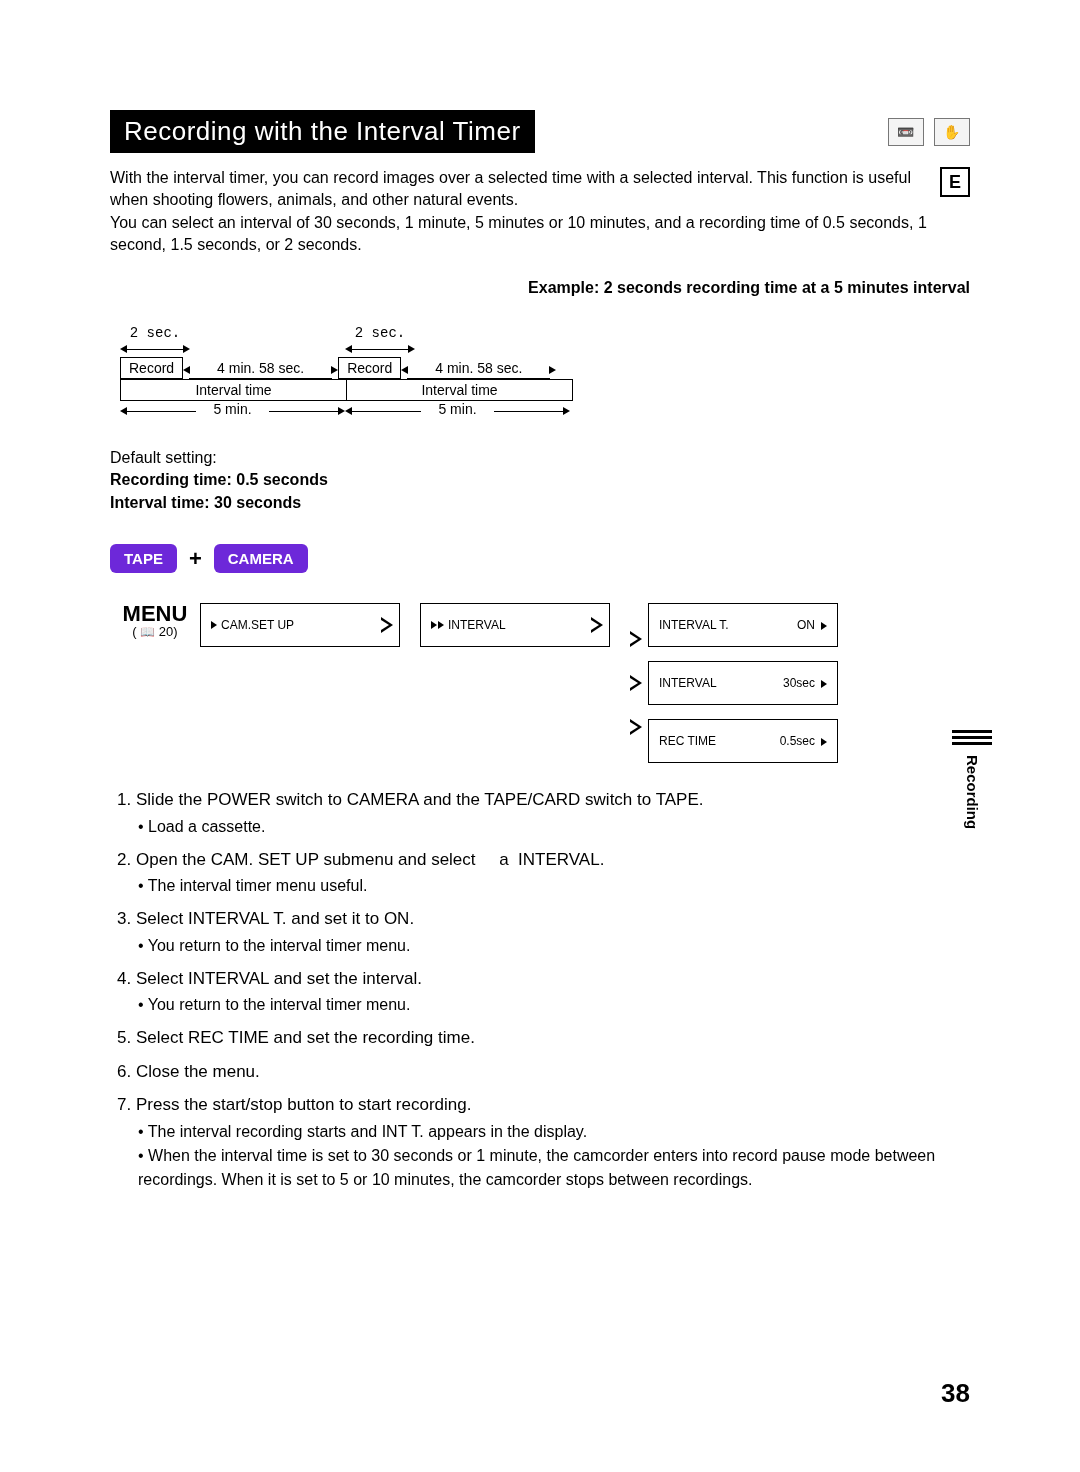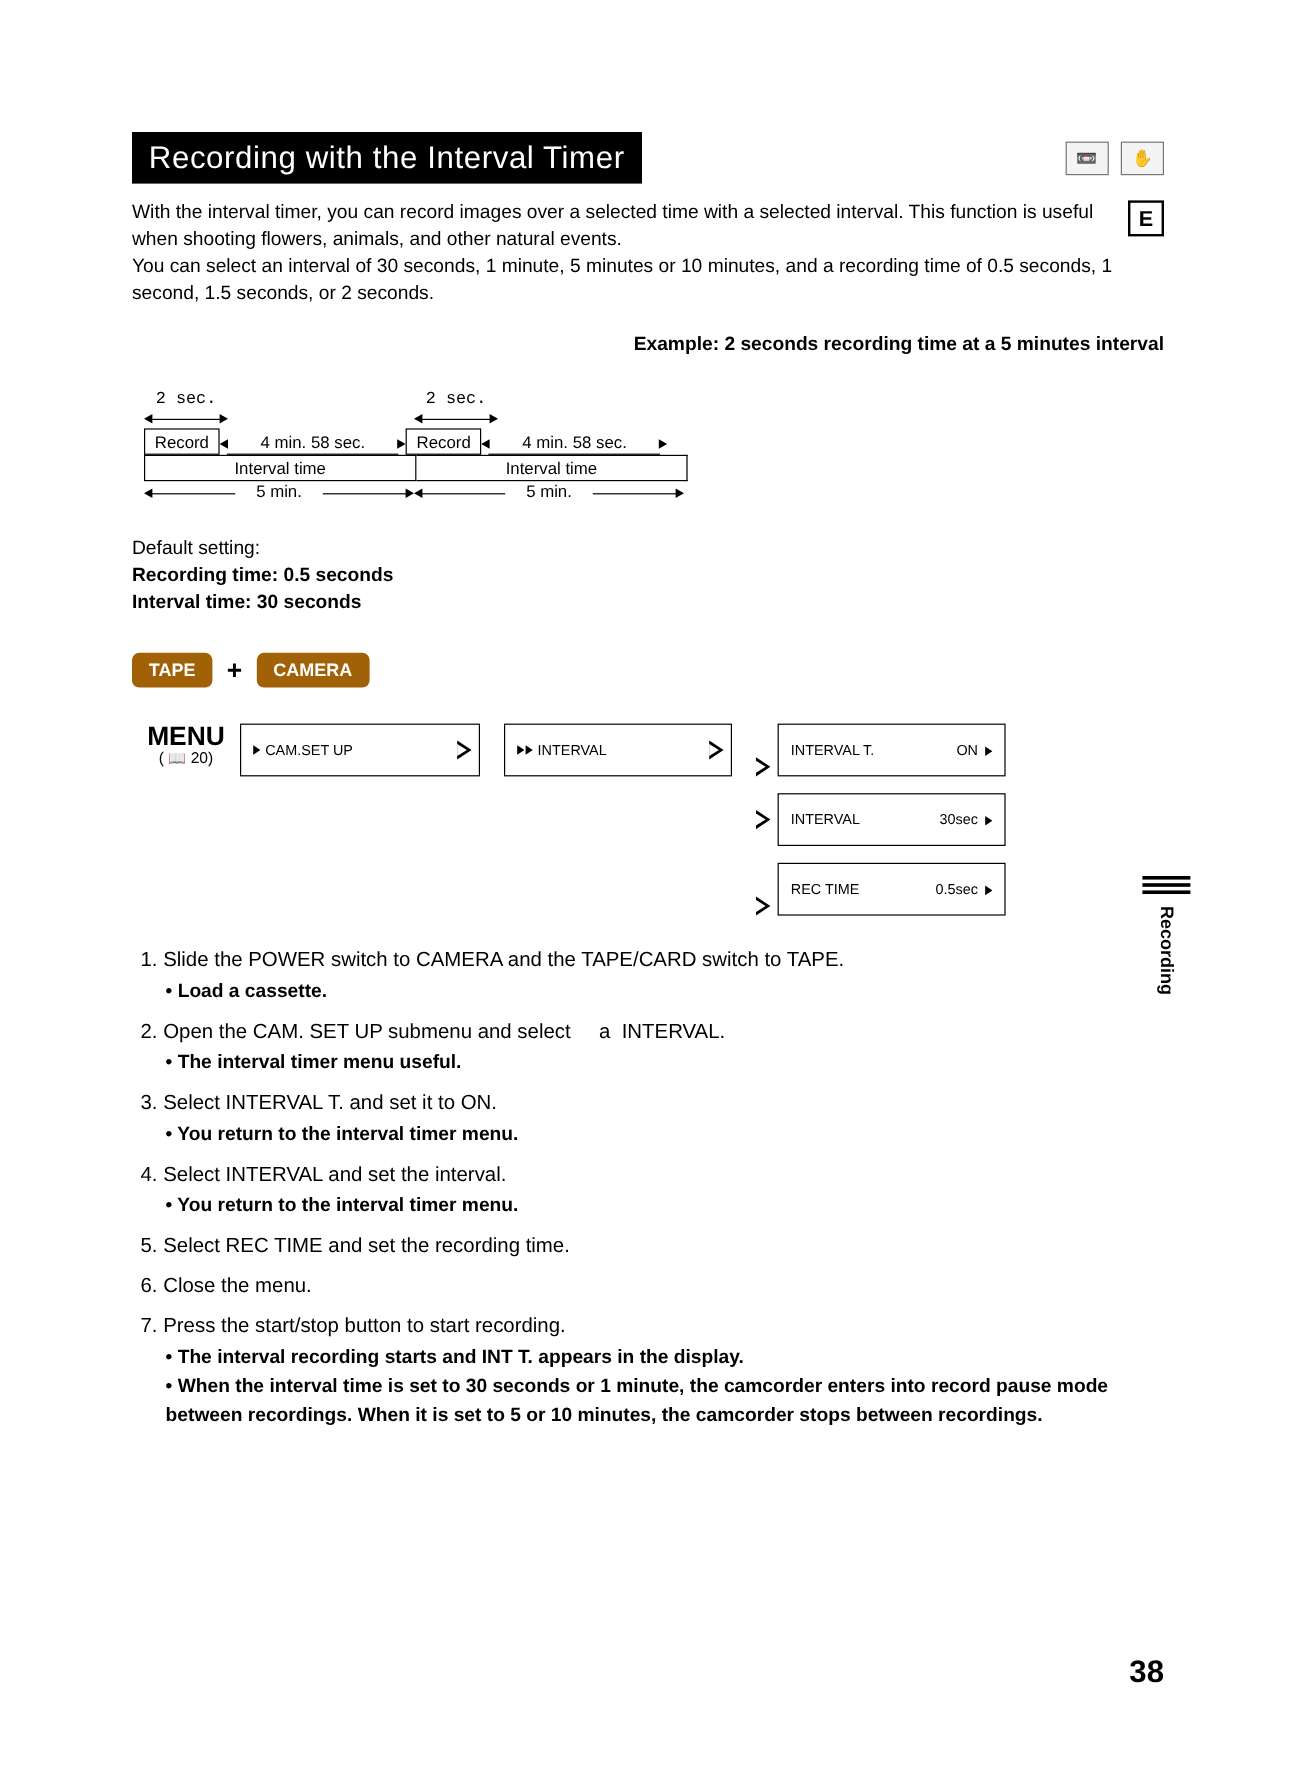--- a/index.html
+++ b/index.html
@@ -104,21 +104,21 @@
   .row4 { display:flex; }
   .fivemin { width:225px; text-align:center; position:relative; font-size:14px;}
   .fmline-l { position:absolute; left:6px; top:10px; width:70px; border-top:1px solid #000;}
   .fmline-r { position:absolute; right:6px; top:10px; width:70px; border-top:1px solid #000;}
   .default-block { font-size:16px; line-height:1.4; margin-bottom:30px;}
   .bold { font-weight:bold; }
   .tape-cam {
     display:flex; align-items:center; gap:12px; margin-bottom:30px;
   }
   .black-pill {
-    background:#a16207; color:#fff; font-weight:bold;
+    background:#6d28d9; color:#fff; font-weight:bold;
     padding:6px 14px; border-radius:6px; font-size:15px;
   }
   .plus { font-size:22px; font-weight:bold; }
   .menu-row {
     display:flex; align-items:flex-start; gap:0;
   }
   .menu-label {
     width:90px; text-align:center;
     font-family: Arial Black, Arial, sans-serif;
     font-weight:900; font-size:22px;
@@ -145,21 +145,21 @@
     width:0;height:0;border-top:5px solid transparent;border-bottom:5px solid transparent;border-left:8px solid #fff;
   }
   .tri-small {
     display:inline-block;width:0;height:0;border-top:4px solid transparent;border-bottom:4px solid transparent;border-left:6px solid #000; margin-right:4px; vertical-align:middle;
   }
   ol.steps {
     font-size:17px; line-height:1.5; padding-left:26px; margin-top:24px;
   }
   ol.steps > li { margin-bottom:8px; }
   ol.steps ul { list-style:none; padding-left:2px; margin:2px 0 6px 0;}
-  ol.steps ul li { font-size:16px; font-weight:bold; }
+  ol.steps ul li { font-size:16px; font-weight:normal; }
   ol.steps ul li::before { content:"• "; }
   .side-tab {
     position:absolute; right:-22px; top:620px;
     width:40px;
     text-align:center;
   }
   .side-tab .bars div { height:3px; background:#000; margin-bottom:3px; width:40px;}
   .side-tab .lbl {
     writing-mode: vertical-rl;
     font-weight:bold; font-size:15px; margin:10px auto 0;
@@ -287,21 +287,21 @@
           <span style="margin-left:auto"><span>ON</span><span class="tri-right-tiny"></span></span>
         </div>
       </div>
       <div style="display:flex;align-items:center">
         <div class="chev" style="margin-right:6px"></div>
         <div class="menu-box small">
           <span>INTERVAL</span>
           <span style="margin-left:auto"><span>30sec</span><span class="tri-right-tiny"></span></span>
         </div>
       </div>
-      <div style="display:flex;align-items:flex-end">
+      <div style="display:flex;align-items:flex-start">
         <div class="chev" style="margin-right:6px"></div>
         <div class="menu-box small">
           <span>REC TIME</span>
           <span style="margin-left:auto"><span>0.5sec</span><span class="tri-right-tiny"></span></span>
         </div>
       </div>
     </div>
   </div>
 
   <ol class="steps" id="steps-ol">

